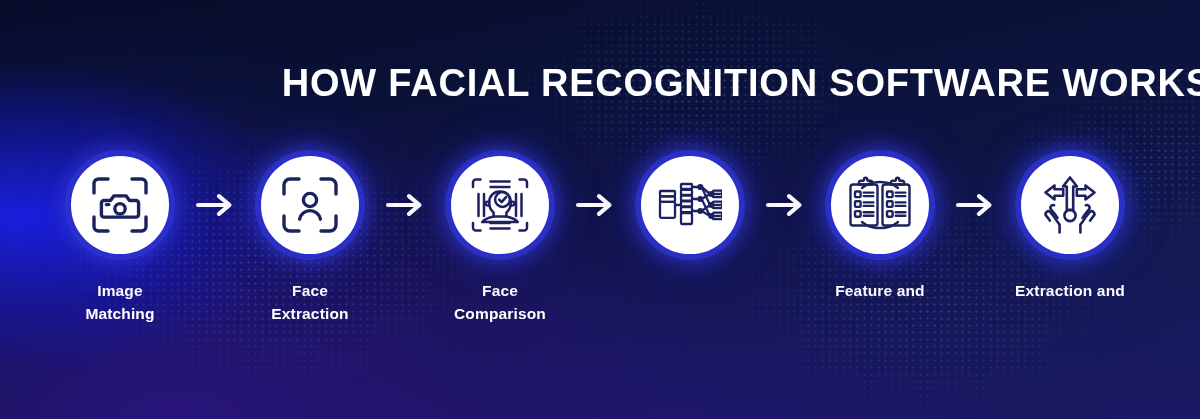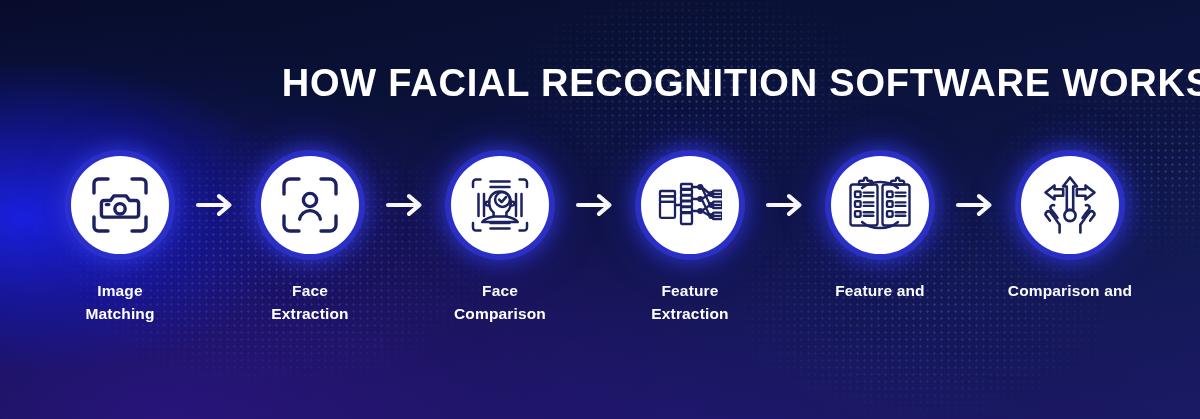--- a/index.html
+++ b/index.html
@@ -272,24 +272,20 @@
             <circle cx="53.3" cy="16" r="1.9" fill="#1c2260"></circle>
             <circle cx="53.3" cy="27" r="1.9" fill="#1c2260"></circle>
             <circle cx="53.3" cy="38" r="1.9" fill="#1c2260"></circle>
 
             <rect x="55" y="12.6" width="9" height="6.6" rx="0.8"></rect>
             <rect x="55" y="23.6" width="9" height="6.6" rx="0.8"></rect>
             <rect x="55" y="34.6" width="9" height="6.6" rx="0.8"></rect>
           </svg>
         </span>
       </div>
-      <div class="step-label">
-        <div>Feature</div>
-        <div>Extraction</div>
-      </div>
     </div>
 
     <div class="arrow">
       <span>
         <svg width="40" height="26" viewBox="0 0 40 26" fill="none" stroke="#ffffff" stroke-width="4.2" stroke-linecap="round" stroke-linejoin="round">
           <path d="M3 13 H33"></path>
           <path d="M24 4.2 L34.5 13 L24 21.8"></path>
         </svg>
       </span>
     </div>
@@ -357,18 +353,18 @@
 
             <path d="M20.6 58.5 V50.6 c-1.3 -1.6 -3.6 -4.8 -5.2 -7.2 c-1.5 -2.2 -2.9 -4.2 -4.1 -5.4 a2.8 2.8 0 0 0 -4 3.9 c1.2 1.4 2.6 3.2 3.6 4.7"></path>
             <path d="M15.1 31.2 a2.7 2.7 0 0 0 -2.9 4.4 c1.9 2.2 4.6 5.7 6.3 8.3"></path>
 
             <path d="M41.4 58.5 V50.6 c1.3 -1.6 3.6 -4.8 5.2 -7.2 c1.5 -2.2 2.9 -4.2 4.1 -5.4 a2.8 2.8 0 0 1 4 3.9 c-1.2 1.4 -2.6 3.2 -3.6 4.7"></path>
             <path d="M46.9 31.2 a2.7 2.7 0 0 1 2.9 4.4 c-1.9 2.2 -4.6 5.7 -6.3 8.3"></path>
           </svg>
         </span>
       </div>
       <div class="step-label">
-        <div>Comparison and</div>
+        <div>Extraction and</div>
       </div>
     </div>
 
   </div>
 </div>
 
 </body></html>

